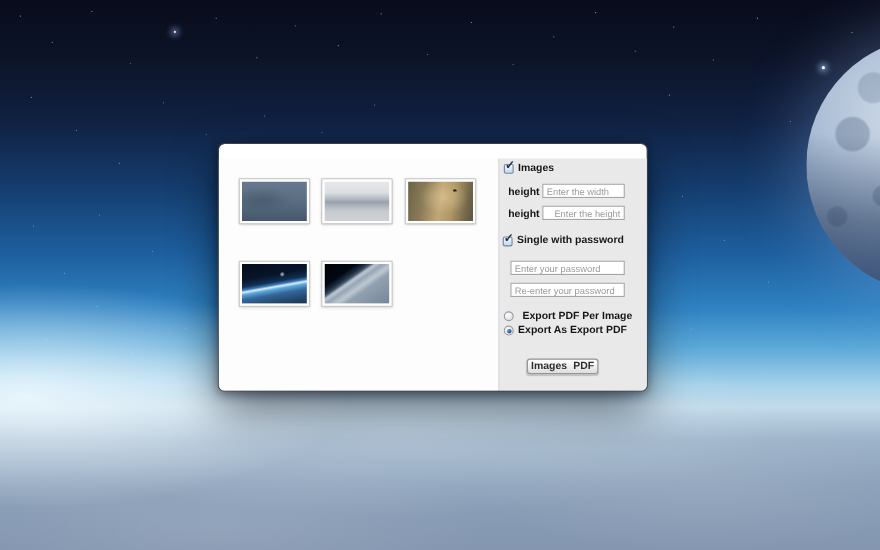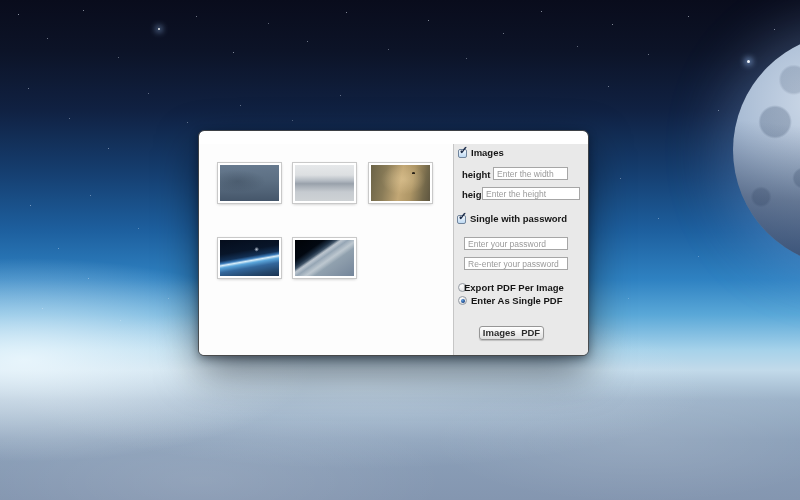--- a/index.html
+++ b/index.html
@@ -208,36 +208,36 @@
 
       <div class="checkbox on" style="left:4px;top:5px;">
         <span class="check">✓</span>
       </div>
       <div class="lbl" style="left:17px;top:3px;">Images</div>
 
       <div class="lbl" style="left:8px;top:25px;width:26px;text-align:right;">height</div>
       <input class="field" type="text" style="left: 39px; top: 23px; width: 75px;" placeholder="Enter the width">
 
       <div class="lbl" style="left:8px;top:45px;width:26px;text-align:right;">height</div>
-      <input class="field" type="text" style="left: 28px; top: 43px; width: 98px;" placeholder="Enter the height">
+      <input class="field" type="text" style="left: 39px; top: 43px; width: 75px; text-align: right;" placeholder="Enter the height">
 
       <div class="checkbox on" style="left:3px;top:71px;">
         <span class="check">✓</span>
       </div>
       <div class="lbl" style="left:16px;top:69px;">Single with password</div>
 
       <input class="field" type="password" style="left: 10px; top: 93px; width: 104px;" placeholder="Enter your password">
       <input class="field" type="password" style="left: 10px; top: 113px; width: 104px;" placeholder="Re-enter your password">
 
       <div class="radio" style="left:4px;top:139px;">
         
       </div>
-      <div class="lbl" style="left:10px;top:138px;">Export PDF Per Image</div>
+      <div class="lbl" style="left:21px;top:138px;">Export PDF Per Image</div>
 
       <div class="radio on" style="left:4px;top:152px;">
         <span class="dot"></span>
       </div>
-      <div class="lbl" style="left:17px;top:151px;">Enter As Single PDF</div>
+      <div class="lbl" style="left:17px;top:151px;">Export As Export PDF</div>
 
       <button class="export-btn">Images PDF</button>
     </div>
   </div>
 </div>
 
 </body></html>

